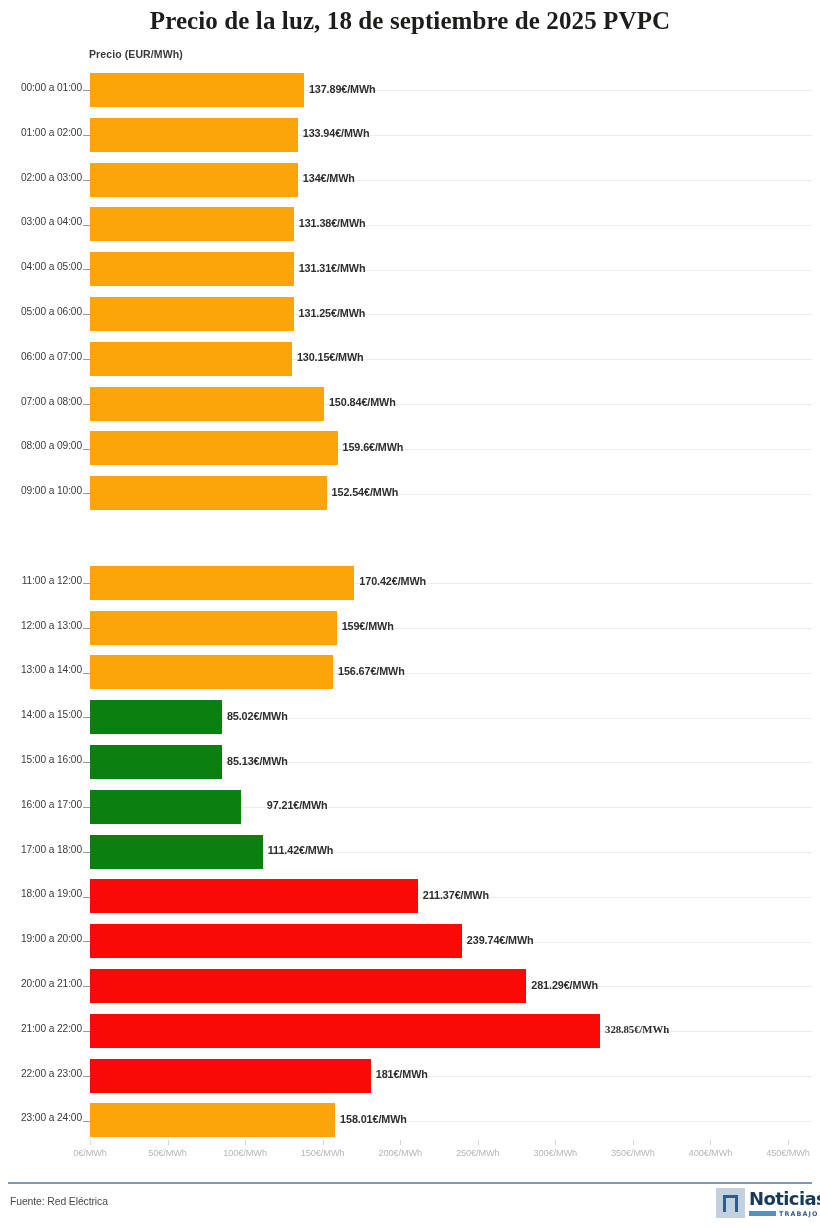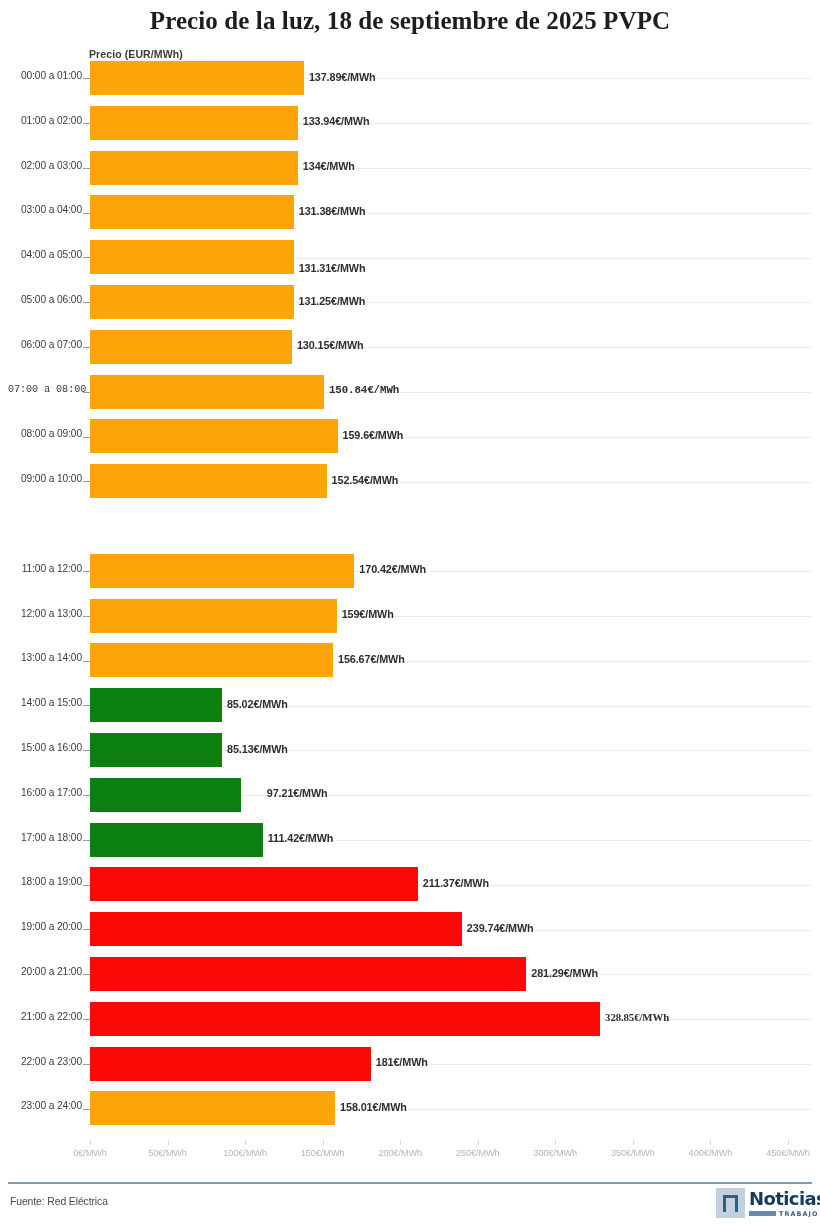--- a/index.html
+++ b/index.html
@@ -38,21 +38,21 @@
     left: 89px;
     font-size: 10.5px;
     font-weight: bold;
     color: #3a3a3a;
     letter-spacing: 0.1px;
   }
 
   
   #plot {
     position: absolute;
-    top: 56px;
+    top: 68px;
     left: 0;
     width: 660px;
     height: 1070px;
   }
 
   .row {
     position: absolute;
     left: 0;
     width: 820px;
     height: 44.8px;
@@ -245,37 +245,37 @@
       <div class="cat-label">03:00 a 04:00</div>
       <div class="tickmark"></div>
       <div class="bar" style="width: 203.785px; background: rgb(252, 165, 10);"></div>
       <div class="bar-value" style="left: 298.785px;">131.38€/MWh</div>
     </div>
     <div class="row" style="top: 179.2px;">
       <div class="gridline"></div>
       <div class="cat-label">04:00 a 05:00</div>
       <div class="tickmark"></div>
       <div class="bar" style="width: 203.676px; background: rgb(252, 165, 10);"></div>
-      <div class="bar-value" style="left: 298.676px; margin-top: 12px;">131.31€/MWh</div>
+      <div class="bar-value" style="left: 298.676px;">131.31€/MWh</div>
     </div>
     <div class="row" style="top: 224px;">
       <div class="gridline"></div>
       <div class="cat-label">05:00 a 06:00</div>
       <div class="tickmark"></div>
       <div class="bar" style="width: 203.583px; background: rgb(252, 165, 10);"></div>
       <div class="bar-value" style="left: 298.583px;">131.25€/MWh</div>
     </div>
     <div class="row" style="top: 268.8px;">
       <div class="gridline"></div>
       <div class="cat-label">06:00 a 07:00</div>
       <div class="tickmark"></div>
       <div class="bar" style="width: 201.877px; background: rgb(252, 165, 10);"></div>
       <div class="bar-value" style="left: 296.877px;">130.15€/MWh</div>
     </div>
-    <div class="row" style="top: 313.6px; font-family: Liberation Mono, monospace;">
+    <div class="row" style="top: 313.6px;">
       <div class="gridline"></div>
       <div class="cat-label">07:00 a 08:00</div>
       <div class="tickmark"></div>
       <div class="bar" style="width: 233.97px; background: rgb(252, 165, 10);"></div>
       <div class="bar-value" style="left: 328.97px;">150.84€/MWh</div>
     </div>
     <div class="row" style="top: 358.4px;">
       <div class="gridline"></div>
       <div class="cat-label">08:00 a 09:00</div>
       <div class="tickmark"></div>

